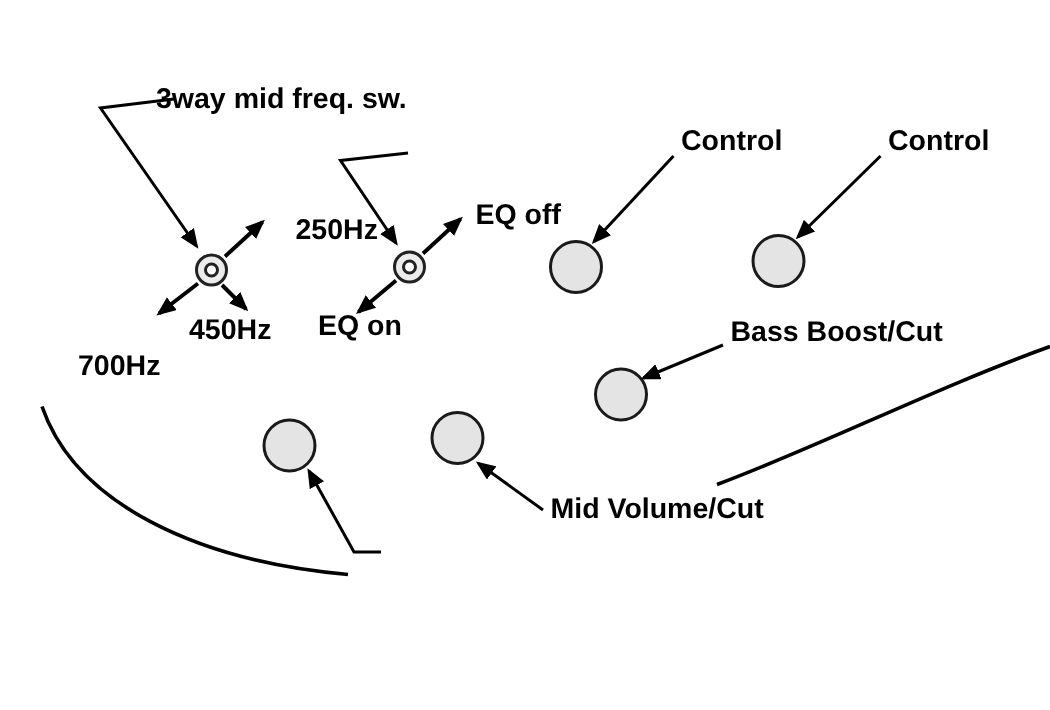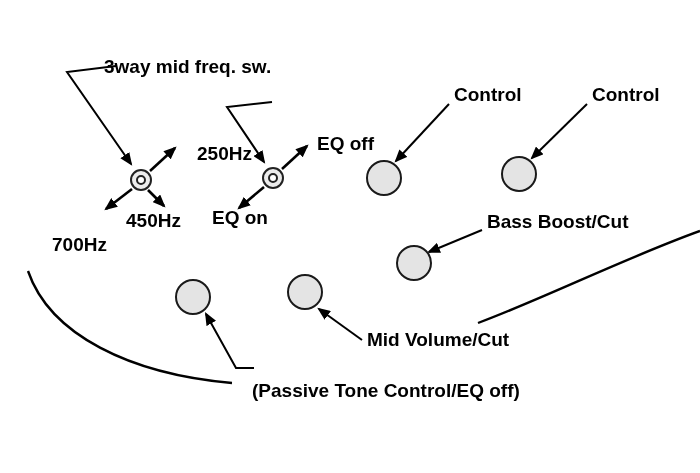--- a/index.html
+++ b/index.html
@@ -99,15 +99,14 @@
   <div class="lbl" style="left:104px;top:57px;">3way mid freq. sw.</div>
   <div class="lbl" style="left:180px;top:144px;margin-left:17px;">250Hz</div>
   <div class="lbl" style="left:52px;top:208px;margin-top:27px;">700Hz</div>
   <div class="lbl" style="left:126px;top:211px;">450Hz</div>
   <div class="lbl" style="left:317px;top:134px;">EQ off</div>
   <div class="lbl" style="left:212px;top:208px;">EQ on</div>
   <div class="lbl" style="left:454px;top:85px;">Control</div>
   <div class="lbl" style="left:592px;top:85px;">Control</div>
   <div class="lbl" style="left:487px;top:212px;">Bass Boost/Cut</div>
   <div class="lbl" style="left:367px;top:330px;">Mid Volume/Cut</div>
-  <div class="lbl" style="left:252px;top:381px;">(Passive Tone Control/EQ off)</div>
 
 </div>
 
 </body></html>

